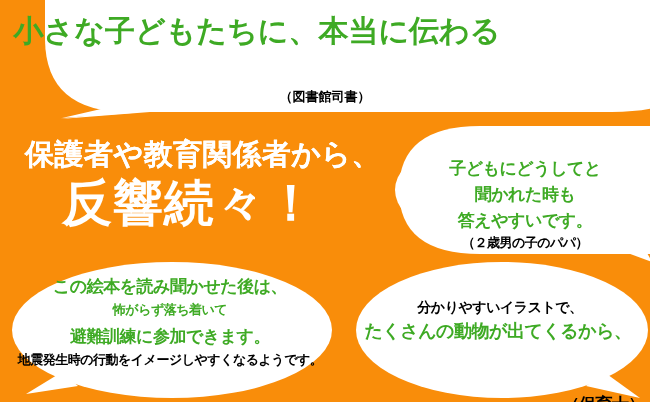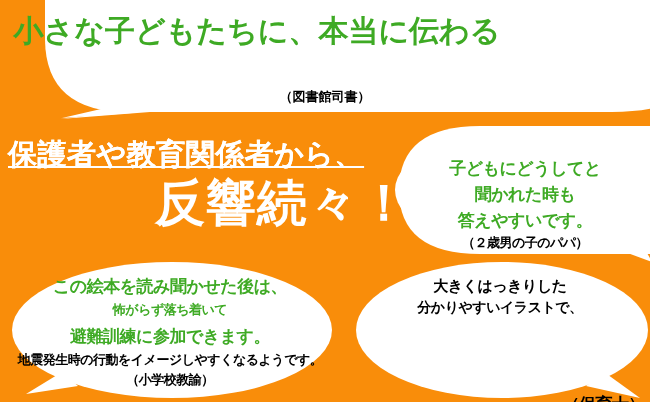--- a/index.html
+++ b/index.html
@@ -58,29 +58,28 @@
   #top-attr {
     left: 0; top: 90px; width: 650px;
     font-size: 13px;
     letter-spacing: 0px;
   }
 
   
   #head-l1 {
     left: 8px; top: 140px; width: 390px;
     font-size: 29px;
-    text-align: left;
+    text-align: center;
     letter-spacing: 0.5px;
     text-shadow: 0 0 0 #fff;
-    text-decoration: underline;
   }
   #head-l2 {
-    left: 50px; top: 178px; width: 360px;
+    left: 62px; top: 178px; width: 360px;
     font-size: 50px;
-    text-align: right;
+    text-align: left;
     letter-spacing: 1px;
   }
 
   
   #r-l1 {
     left: 400px; top: 139px; width: 250px;
     font-size: 14px;
   }
   #r-l2 {
     left: 400px; top: 160px; width: 250px;
@@ -186,19 +185,18 @@
 
   <div class="txt green" id="r-l2">子どもにどうしてと</div>
   <div class="txt green" id="r-l3">聞かれた時も</div>
   <div class="txt green" id="r-l4">答えやすいです。</div>
   <div class="txt black" id="r-attr">（２歳男の子のパパ）</div>
 
   <div class="txt green" id="bl-l1">この絵本を読み聞かせた後は、</div>
   <div class="txt green" id="bl-l2">怖がらず落ち着いて</div>
   <div class="txt green" id="bl-l3">避難訓練に参加できます。</div>
   <div class="txt black" id="bl-l4">地震発生時の行動をイメージしやすくなるようです。</div>
-  <div class="txt black" id="bl-attr">（小学校教諭）</div>
-
-  <div class="txt black" id="br-l1">大きくはっきりした</div>
+
   <div class="txt black" id="br-l2">分かりやすいイラストで、</div>
+  <div class="txt green" id="br-l3">たくさんの動物が出てくるから、</div>
   <div class="txt black" id="br-attr">（保育士）</div>
 
 </div>
 
 </body></html>

